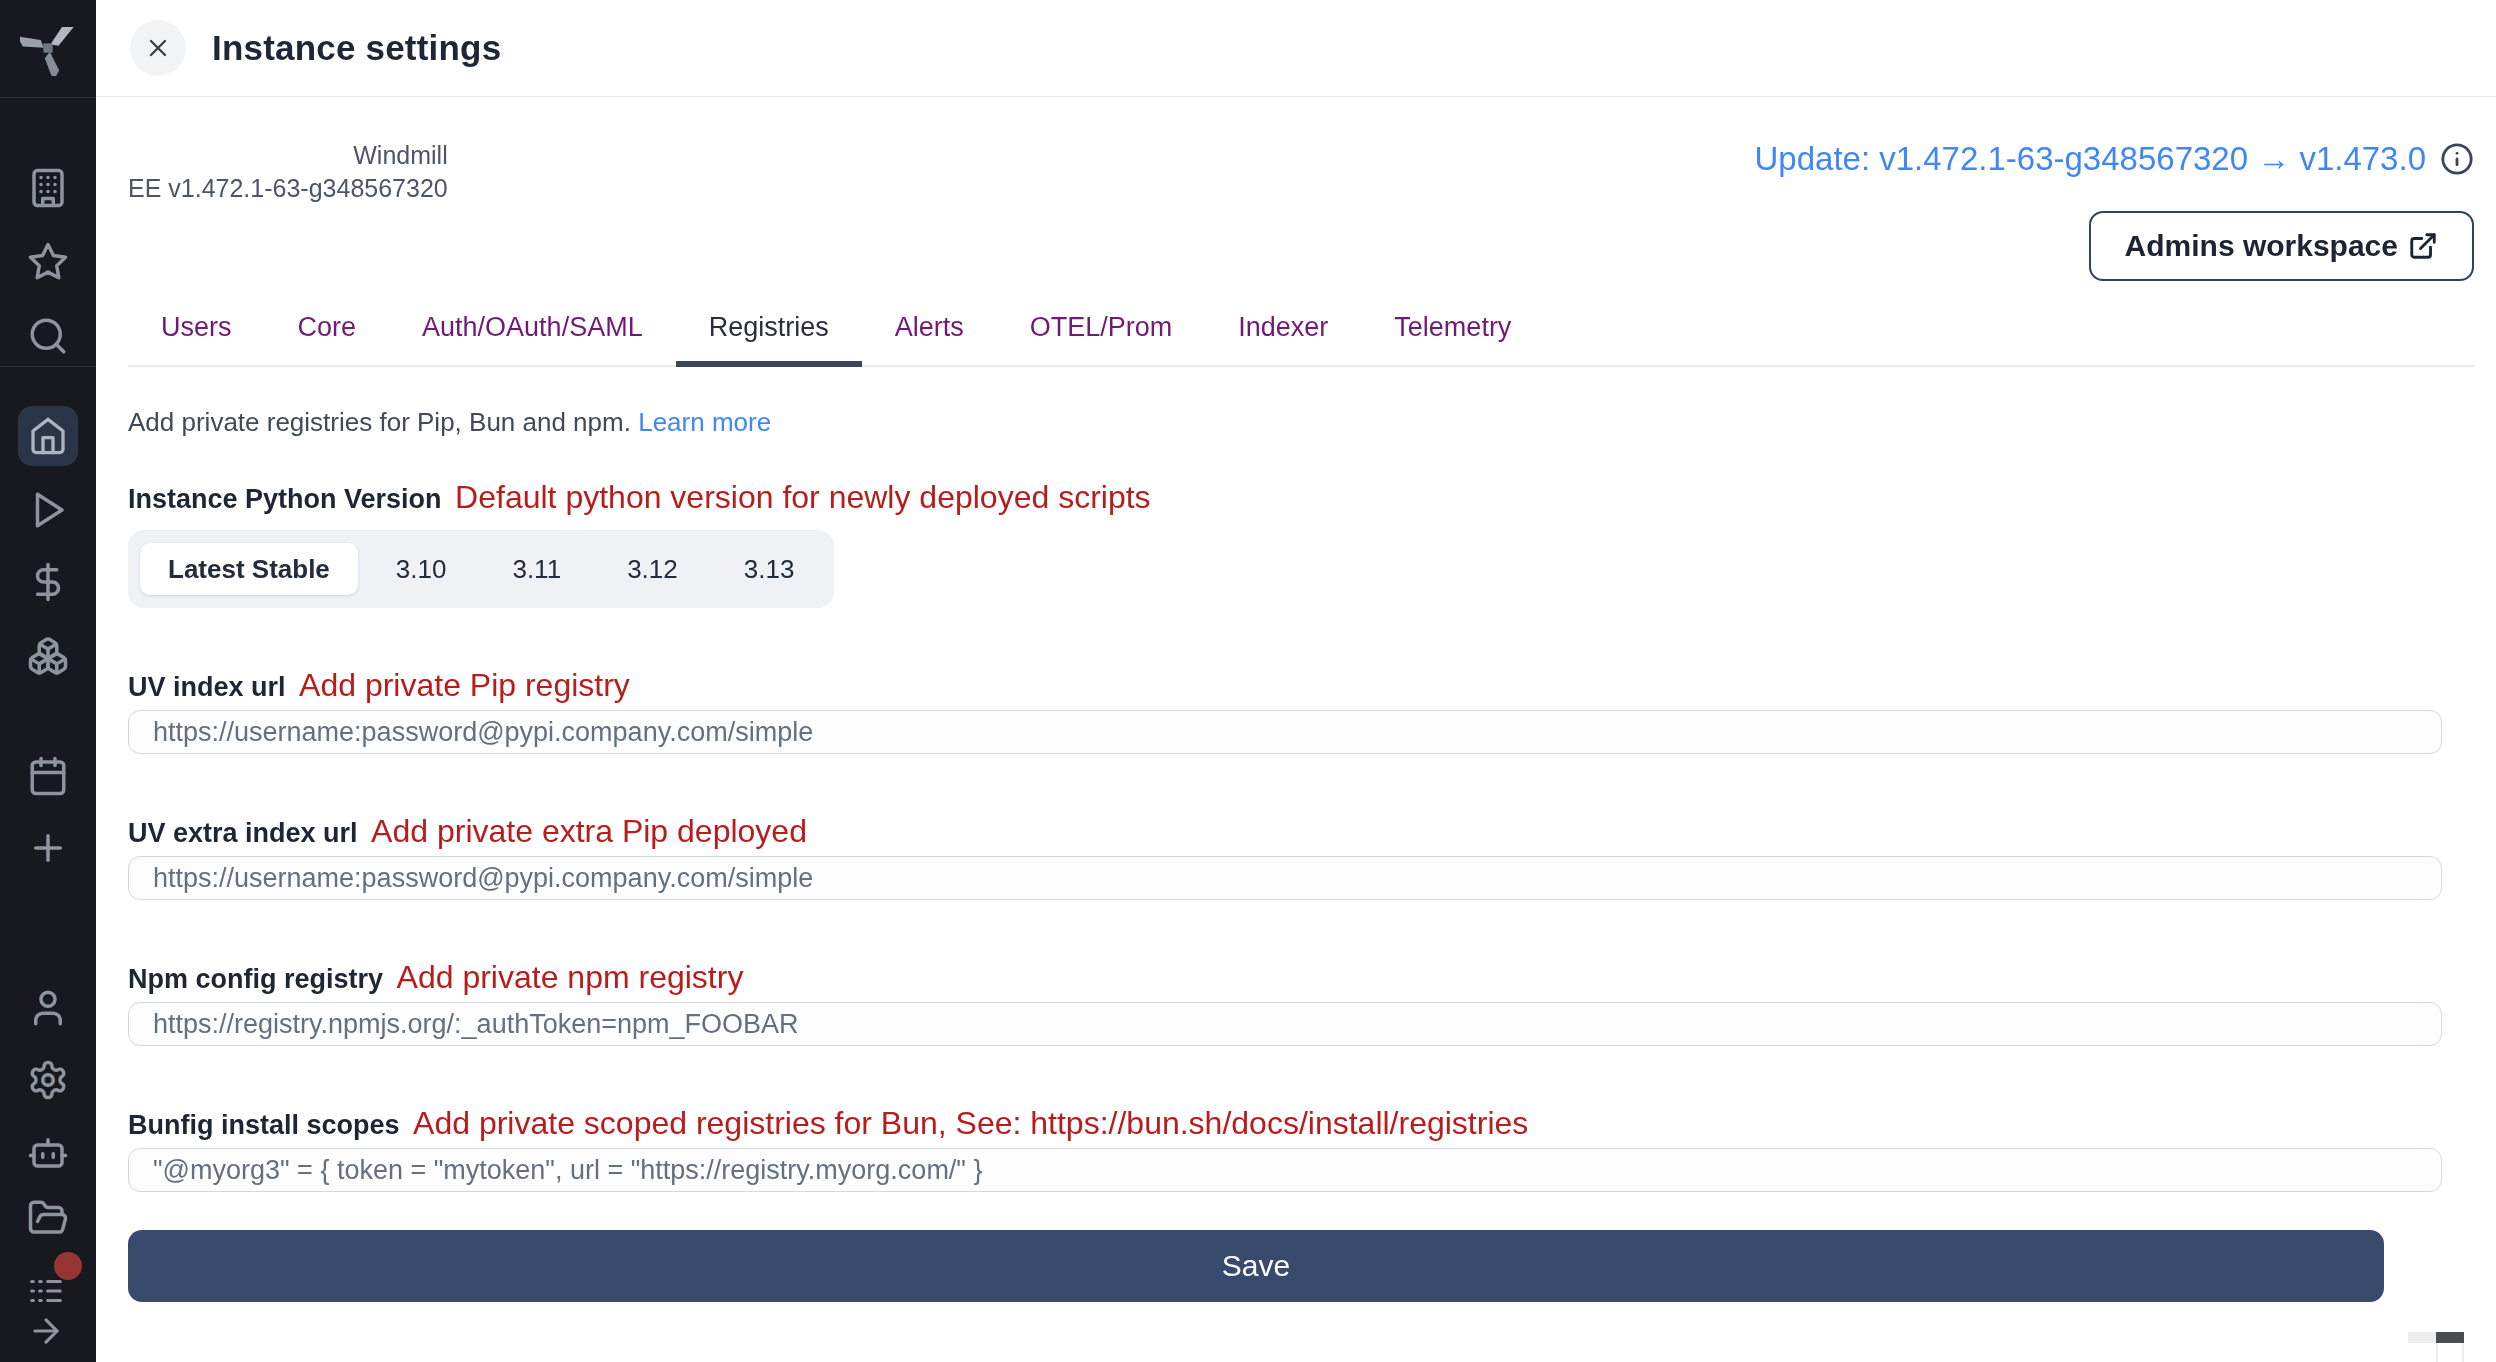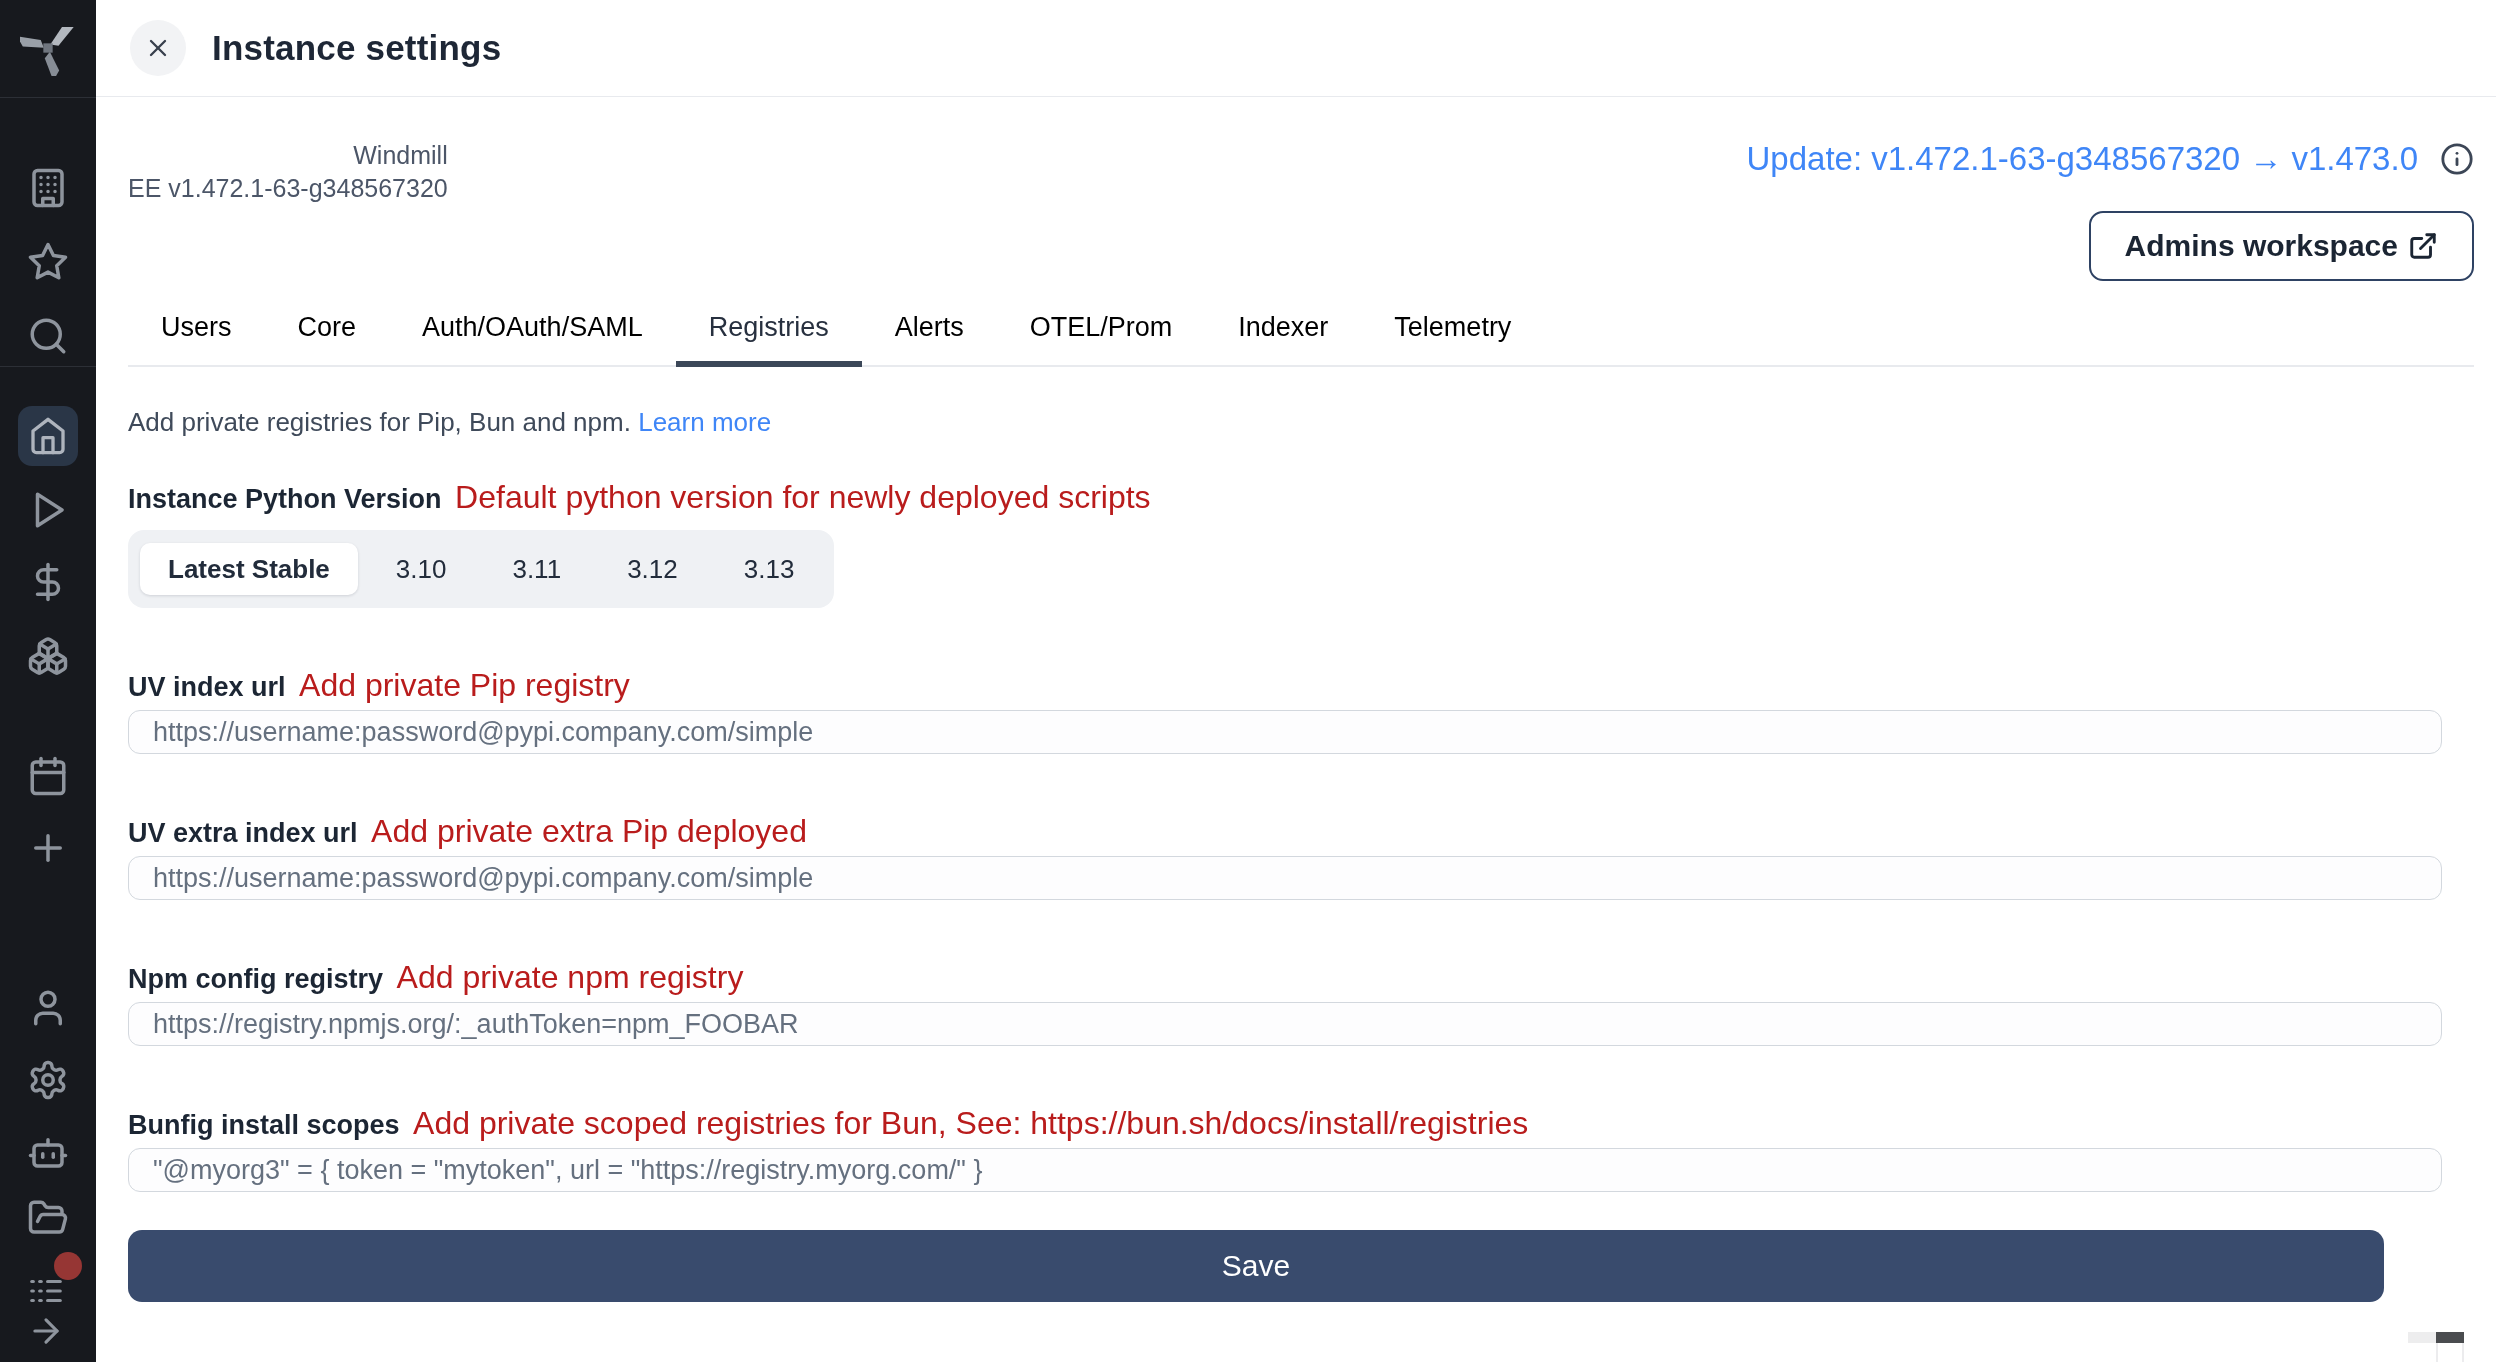--- a/index.html
+++ b/index.html
@@ -25,33 +25,33 @@
                 padding-left:34px; }
   .close-btn { width:56px; height:56px; border-radius:50%; background:#f2f3f5; border:none;
                display:flex; align-items:center; justify-content:center; cursor:pointer; color:#39404d; }
   .close-btn svg { width:28px; height:28px; }
   .page-title { margin-left:26px; font-size:35px; font-weight:700; color:#1e2736; letter-spacing:.2px; }
 
   .main { padding:0 22px 0 32px; }
 
   .meta-row { display:flex; justify-content:space-between; margin-top:42px;text-align:right; }
   .ver-block { font-size:25px; color:#4c5668; line-height:33px; }
-  .update-line { display:flex; align-items:flex-start; gap:22px;margin-left:44px; }
+  .update-line { display:flex; align-items:flex-start; gap:14px;margin-left:44px; }
   .update-link { font-size:33px; color:#3f86f7; text-decoration:none; line-height:40px; }
   .info-ic { color:#3c4656; margin-top:3px; }
   .info-ic svg { width:34px; height:34px; display:block; }
 
   .admins-row { display:flex; justify-content:flex-end; margin-top:6px; }
   .admins-btn { display:flex; align-items:center; gap:10px; height:70px; padding:0 34px;
                 background:#fff; border:2px solid #2e4263; border-radius:14px; cursor:pointer;
                 font-size:30px; font-weight:700; color:#1b2533; font-family:inherit; }
   .admins-btn svg { width:30px; height:30px; }
 
   .tabs { display:flex; margin-top:22px; border-bottom:2px solid #e8eaee; }
-  .tab { padding:0 33px 14px; font-size:27px; color:#000000; line-height:48px; cursor:pointer;
+  .tab { padding:0 33px 14px; font-size:27px; color:#701a75; line-height:48px; cursor:pointer;
          position:relative; white-space:nowrap; }
   .tab.active { color:#27303f; font-weight:500; }
   .tab.active::after { content:""; position:absolute; left:0; right:0; bottom:-2px; height:6px;
                        background:#3b4758; }
 
   .intro { margin-top:40px; font-size:26px; color:#3f4a5a; }
   .intro a { color:#3f86f7; text-decoration:none; }
 
   .sec-head { margin-top:42px; font-size:27px; line-height:34px; }
   .sec-title { font-weight:700; color:#1c2634; }

